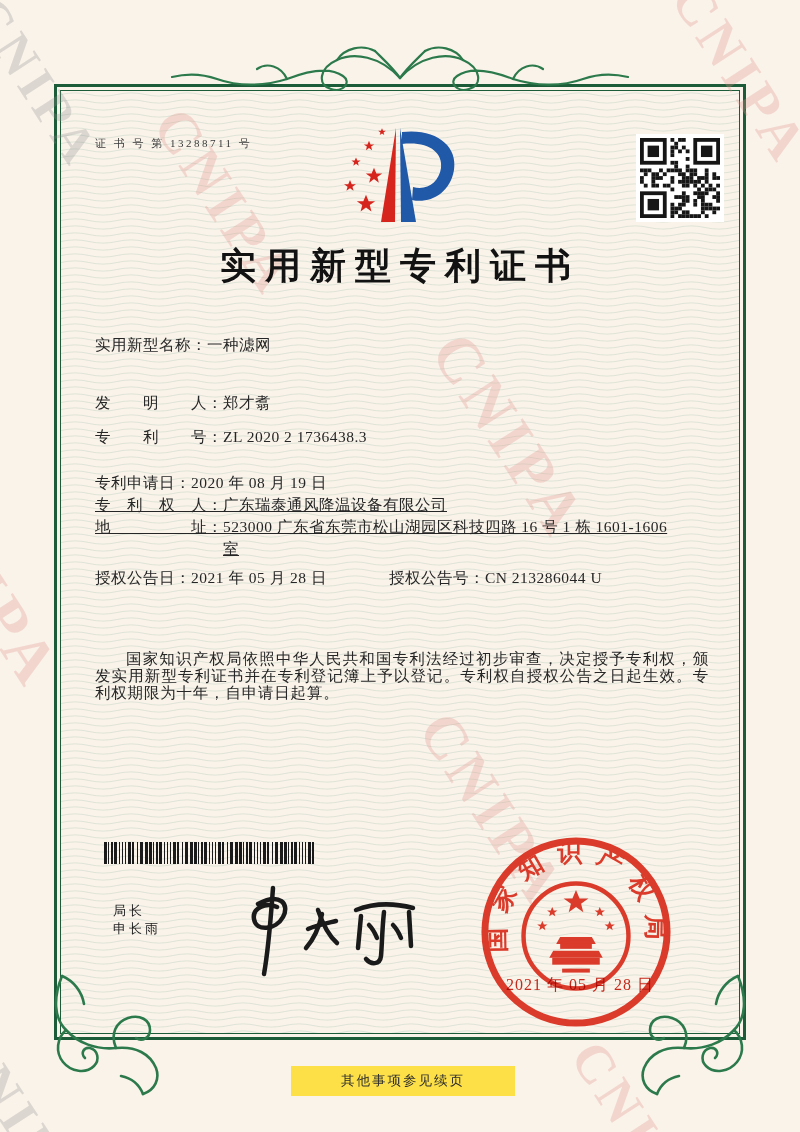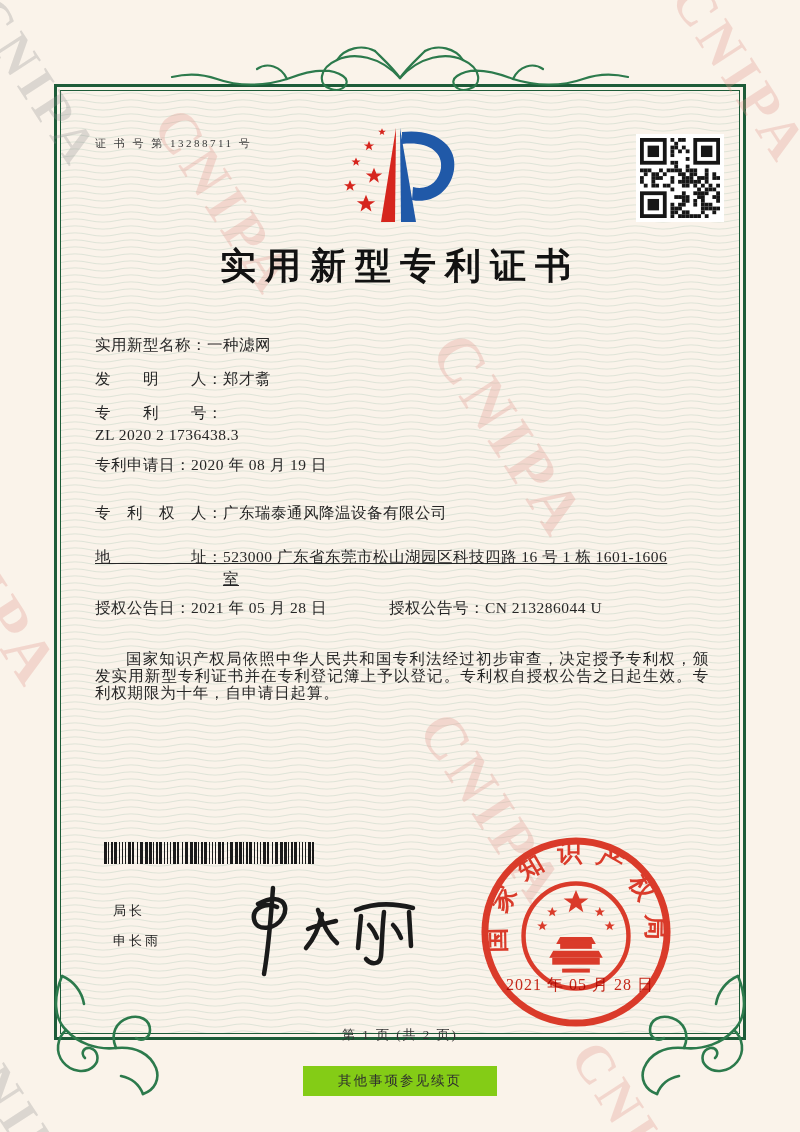--- a/index.html
+++ b/index.html
@@ -36,47 +36,47 @@
   .logo{position:absolute;left:336px;top:120px;}
   .qr{position:absolute;left:636px;top:134px;width:80px;height:80px;background:#fff;padding:4px;}
   .doc-title{
     position:absolute;left:0;top:242px;width:800px;text-align:center;
     font-size:36px;font-weight:bold;letter-spacing:9px;color:#121212;
   }
   .fields{position:absolute;left:95px;top:334px;width:616px;font-size:15.5px;color:#262626;}
   .frow{display:flex;align-items:flex-start;line-height:22px;}
   .frow .lbl{white-space:nowrap;letter-spacing:0.5px;}
   .frow .val{letter-spacing:0.5px;}
-  .r1{margin-bottom:12px;}
+  .r1{margin-bottom:36px;}
   .r2{margin-bottom:12px;}
-  .r3{margin-bottom:8px;flex-direction:column;}
-  .r4{margin-bottom:26px;text-align:right;}
-  .r5{margin-bottom:22px;}
+  .r3{margin-bottom:24px;}
+  .r4{text-align:right;}
+  .r5{text-decoration:underline;}
   .r6{margin-bottom:7px;text-decoration:underline;}
   .r6 .val{width:462px;}
   .grantrow{display:flex;align-items:flex-end;}
   .grantrow .pair2{margin-left:62px;}
   .paras{
     position:absolute;left:95px;top:650px;width:614px;
     font-size:15.5px;line-height:17px;letter-spacing:0.8px;
     text-align:justify;color:#262626;
   }
   .paras p{margin:0;text-indent:2em;}
   .barcode{position:absolute;left:104px;top:842px;}
   .director{position:absolute;left:113px;top:902px;font-size:13px;letter-spacing:3px;color:#1c1c1c;}
-  .director .nm{margin-top:12px;}
+  .director .nm{}
   .signature{position:absolute;left:222px;top:882px;}
   .seal{position:absolute;left:477px;top:833px;width:198px;height:198px;z-index:5;opacity:0.95;mix-blend-mode:multiply;}
   .seal-date{
     position:absolute;left:482px;top:975px;width:196px;text-align:center;
     color:#c5291b;font-size:16px;letter-spacing:1px;z-index:6;mix-blend-mode:multiply;
   }
   .page-num{position:absolute;left:0;top:1026px;width:800px;text-align:center;font-size:13px;letter-spacing:2px;color:#333;}
   .note-band{
-    position:absolute;left:303px;top:1066px;width:194px;height:30px;background:#84cc16;
+    position:absolute;left:291px;top:1066px;width:224px;height:30px;background:#fde047;
     display:flex;align-items:center;justify-content:center;z-index:4;
   }
   .note-band span{font-size:13.5px;letter-spacing:2px;color:#2e2e2e;}
 </style>
 </head>
 <body>
 
 <div class="page">
 
   <div class="wm wm-gray" style="left:8px;top:-14px;font-size:52px;">CNIPA</div>
@@ -434,19 +434,18 @@
           <polygon points="80,112 120,112 116,105 84,105"></polygon>
           <rect x="84" y="112" width="32" height="5"></rect>
           <polygon points="73,126 127,126 123,119 77,119"></polygon>
           <rect x="76" y="126" width="48" height="7"></rect>
           <rect x="86" y="137" width="28" height="4"></rect>
         </g>
       </g>
     </svg>
     <div class="seal-date">2021 年 05 月 28 日</div>
 
-    <div class="page-num">第 1 页 (共 2 页)</div>
     <div class="note-band">
       <span>其他事项参见续页</span>
     </div>
 
   </div>
 </div>
 
 </body></html>

